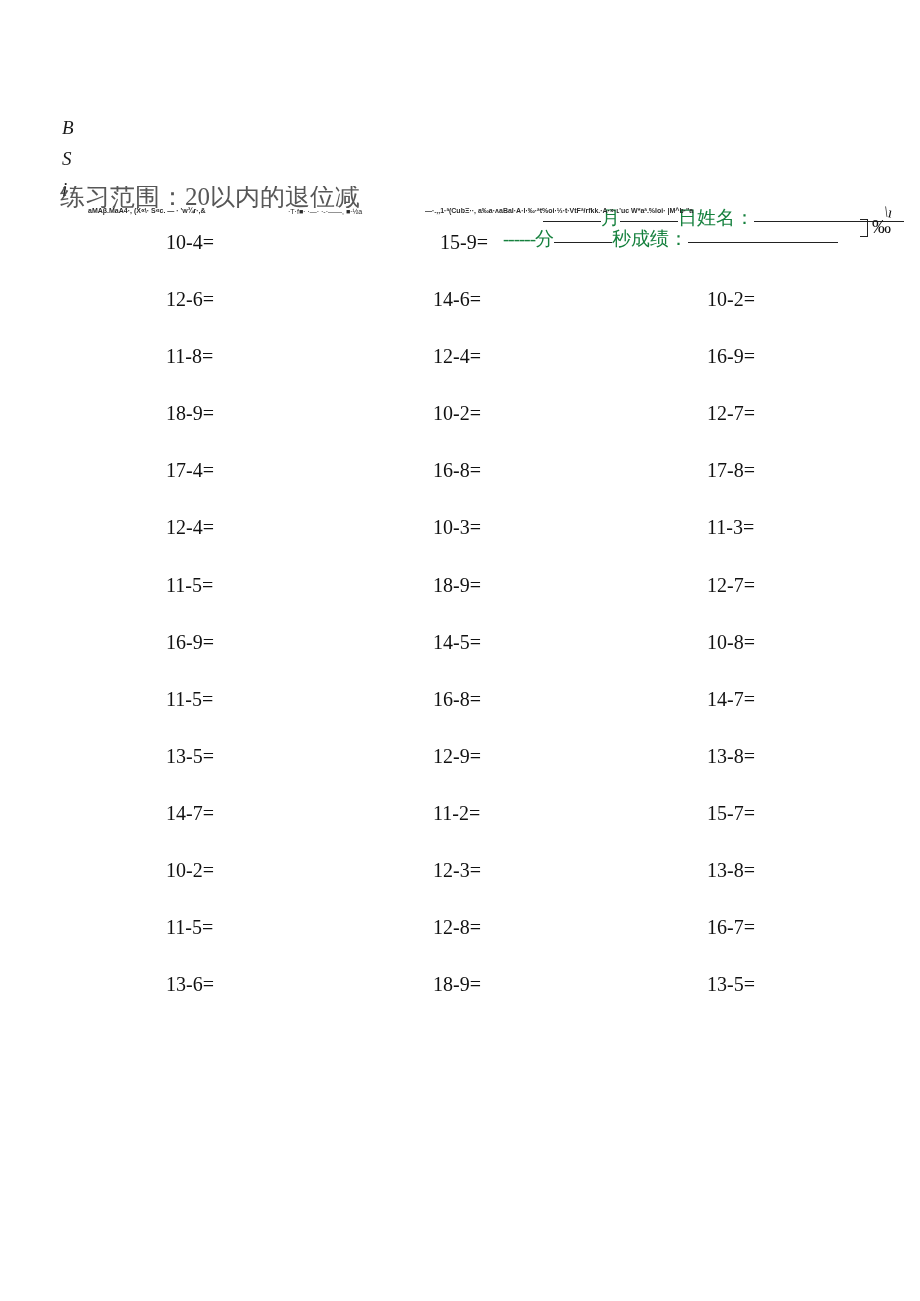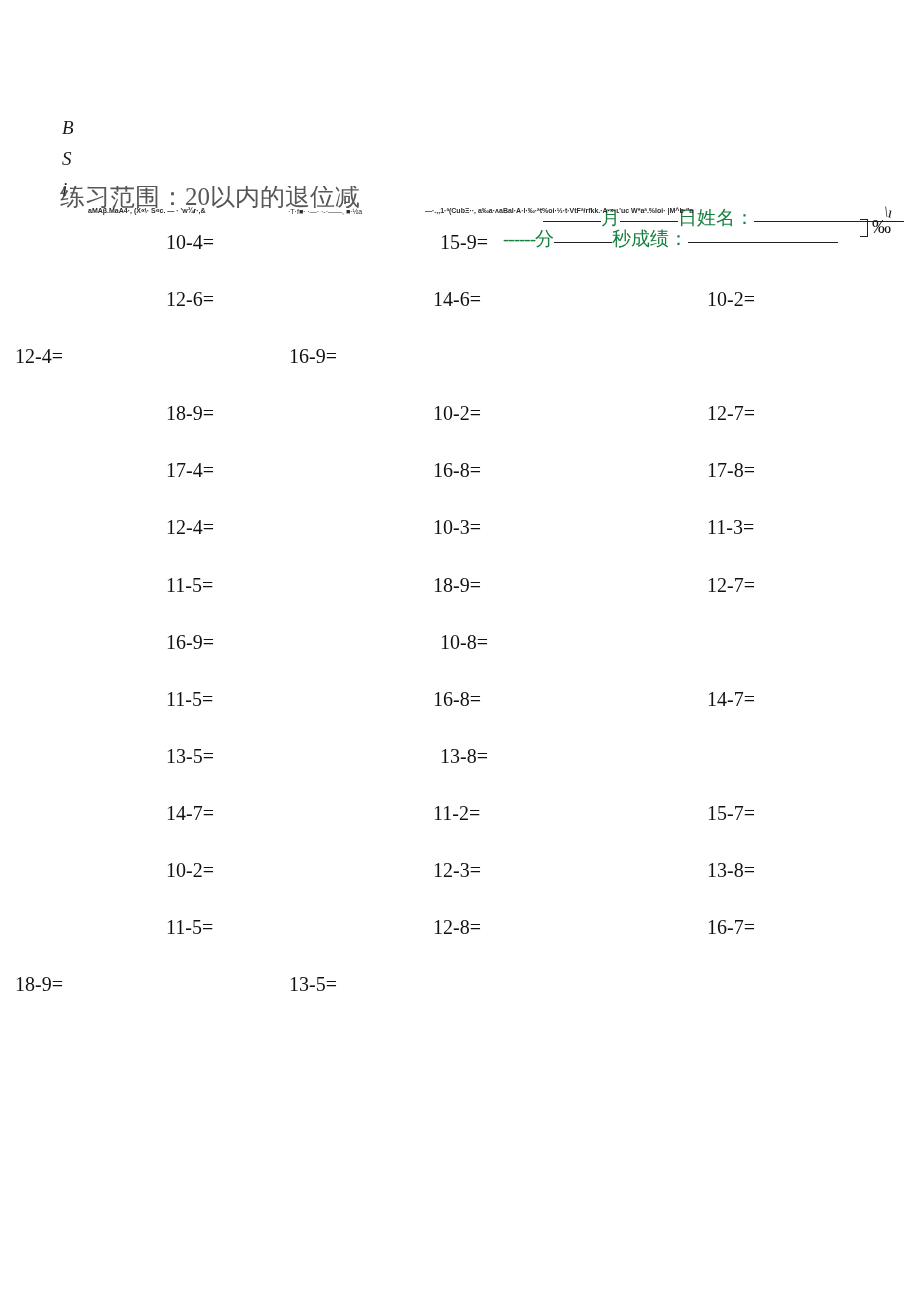--- a/index.html
+++ b/index.html
@@ -190,20 +190,21 @@
       <div class="grid-row">
         <div class="cell col-1">10-4=</div>
         <div class="cell col-3">15-9=</div>
       </div>
       <div class="grid-row">
         <div class="cell col-1">12-6=</div>
         <div class="cell col-2">14-6=</div>
         <div class="cell col-3">10-2=</div>
       </div>
       <div class="grid-row">
+        <div class="cell col-1">11-8=</div>
         <div class="cell col-2">12-4=</div>
         <div class="cell col-3">16-9=</div>
       </div>
       <div class="grid-row">
         <div class="cell col-1">18-9=</div>
         <div class="cell col-2">10-2=</div>
         <div class="cell col-3">12-7=</div>
       </div>
       <div class="grid-row">
         <div class="cell col-1">17-4=</div>
@@ -215,45 +216,48 @@
         <div class="cell col-2">10-3=</div>
         <div class="cell col-3">11-3=</div>
       </div>
       <div class="grid-row">
         <div class="cell col-1">11-5=</div>
         <div class="cell col-2">18-9=</div>
         <div class="cell col-3">12-7=</div>
       </div>
       <div class="grid-row">
         <div class="cell col-1">16-9=</div>
+        <div class="cell col-2">14-5=</div>
         <div class="cell col-3">10-8=</div>
       </div>
       <div class="grid-row">
         <div class="cell col-1">11-5=</div>
         <div class="cell col-2">16-8=</div>
         <div class="cell col-3">14-7=</div>
       </div>
       <div class="grid-row">
         <div class="cell col-1">13-5=</div>
+        <div class="cell col-2">12-9=</div>
         <div class="cell col-3">13-8=</div>
       </div>
       <div class="grid-row">
         <div class="cell col-1">14-7=</div>
         <div class="cell col-2">11-2=</div>
         <div class="cell col-3">15-7=</div>
       </div>
       <div class="grid-row">
         <div class="cell col-1">10-2=</div>
         <div class="cell col-2">12-3=</div>
         <div class="cell col-3">13-8=</div>
       </div>
       <div class="grid-row">
         <div class="cell col-1">11-5=</div>
         <div class="cell col-2">12-8=</div>
         <div class="cell col-3">16-7=</div>
       </div>
       <div class="grid-row">
+        <div class="cell col-1">13-6=</div>
         <div class="cell col-2">18-9=</div>
         <div class="cell col-3">13-5=</div>
       </div>
     </div>
 
 </div>
 
 </body></html>

